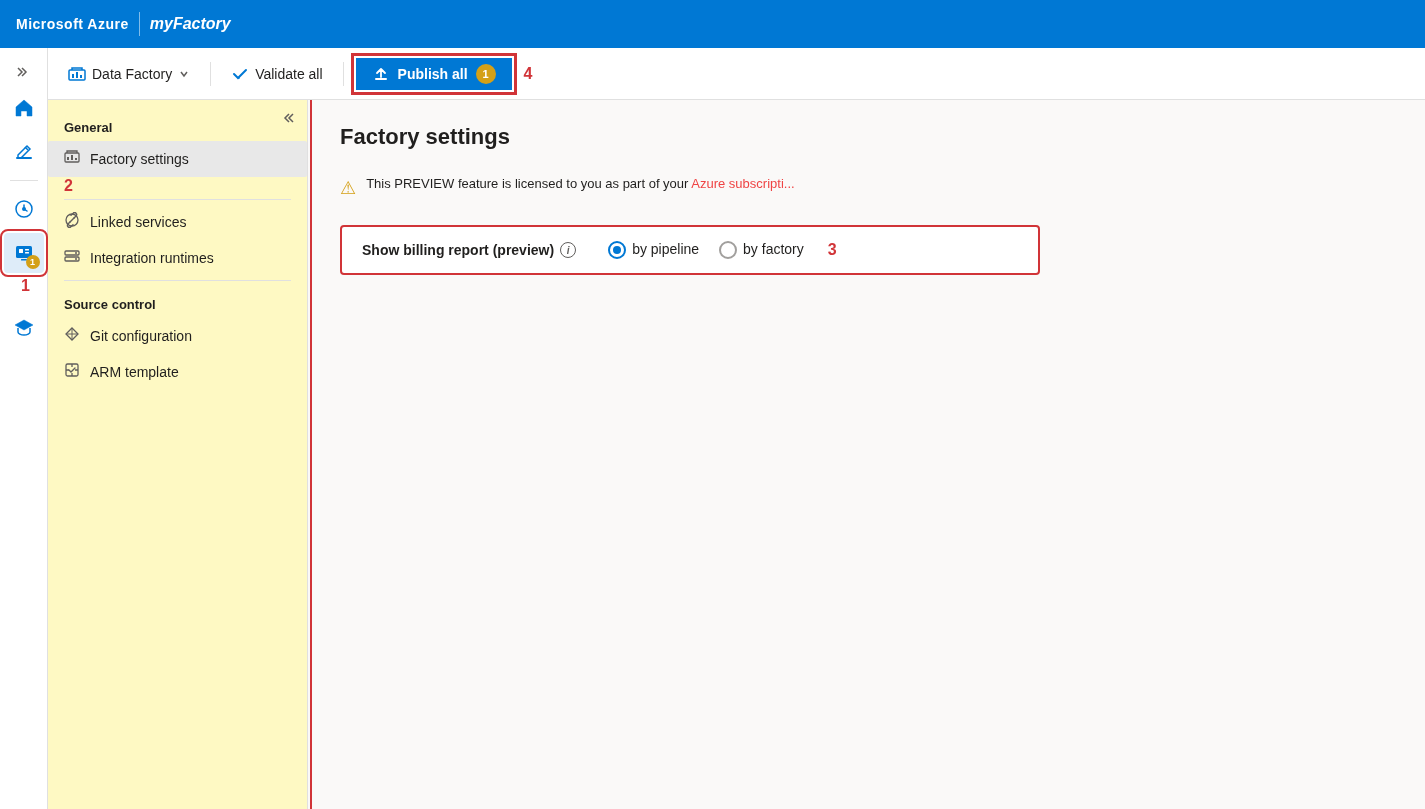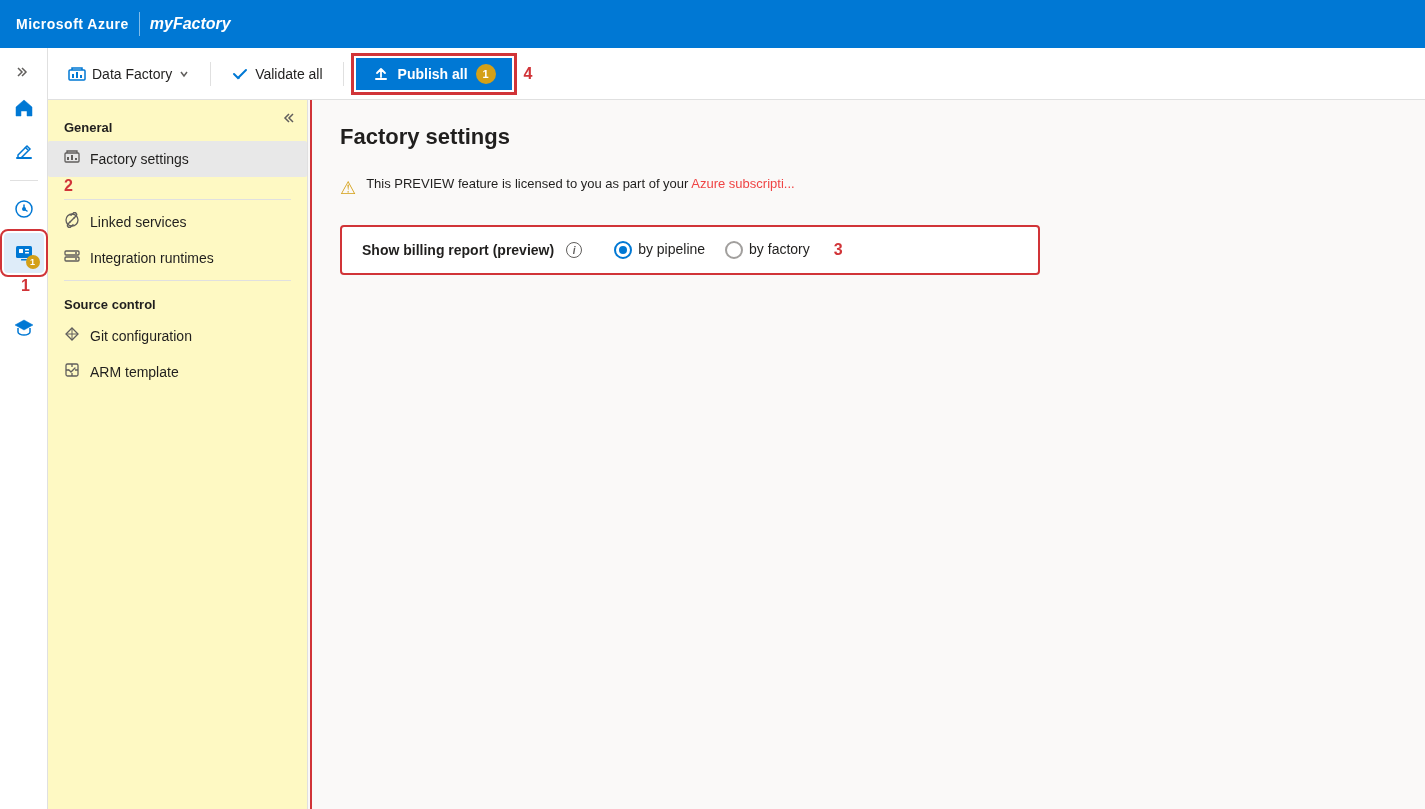--- a/index.html
+++ b/index.html
@@ -265,21 +265,21 @@
       align-items: center;
       gap: 16px;
       max-width: 700px;
     }
     .billing-label {
       font-weight: 700;
       font-size: 14px;
       color: #201f1e;
       display: flex;
       align-items: center;
-      gap: 12px;
+      gap: 6px;
     }
     .info-icon {
       width: 16px;
       height: 16px;
       border: 1.5px solid #605e5c;
       border-radius: 50%;
       display: inline-flex;
       align-items: center;
       justify-content: center;
       font-size: 10px;

